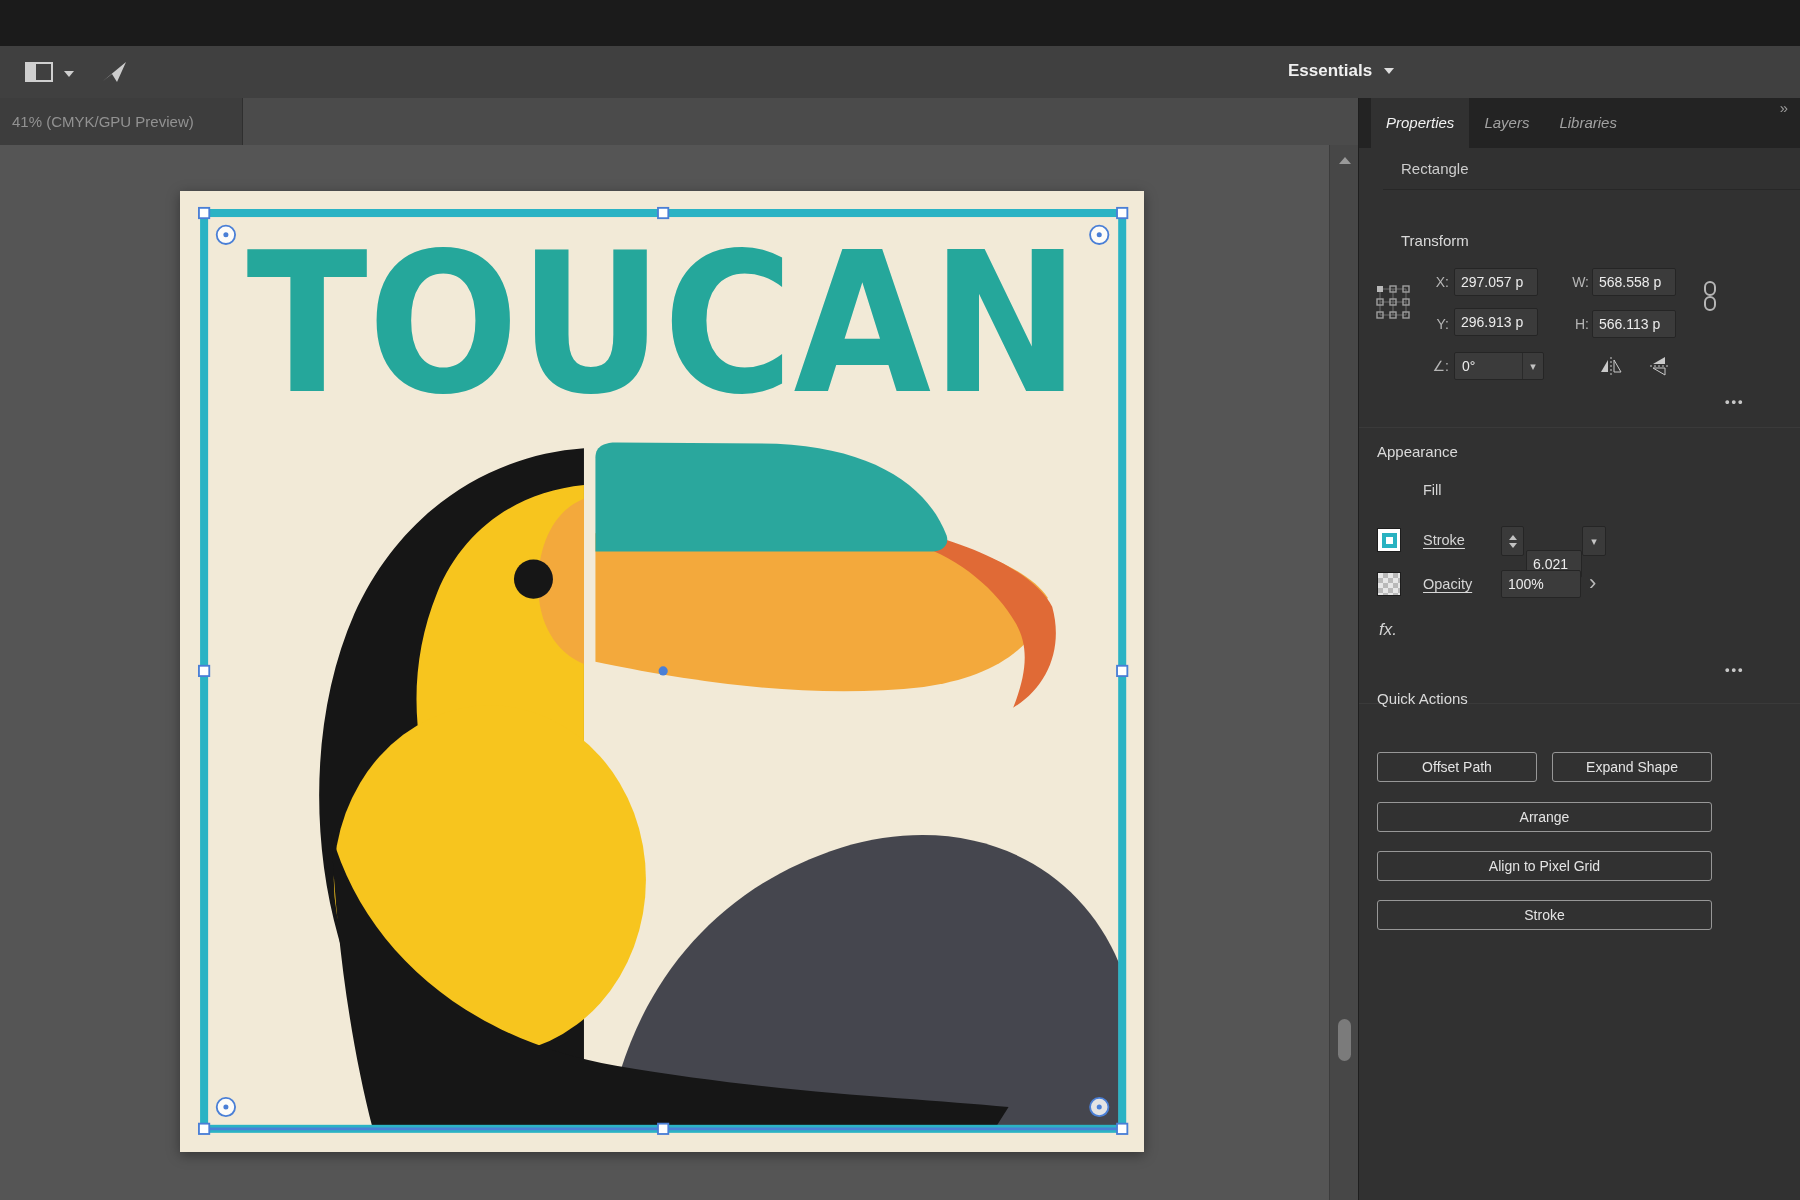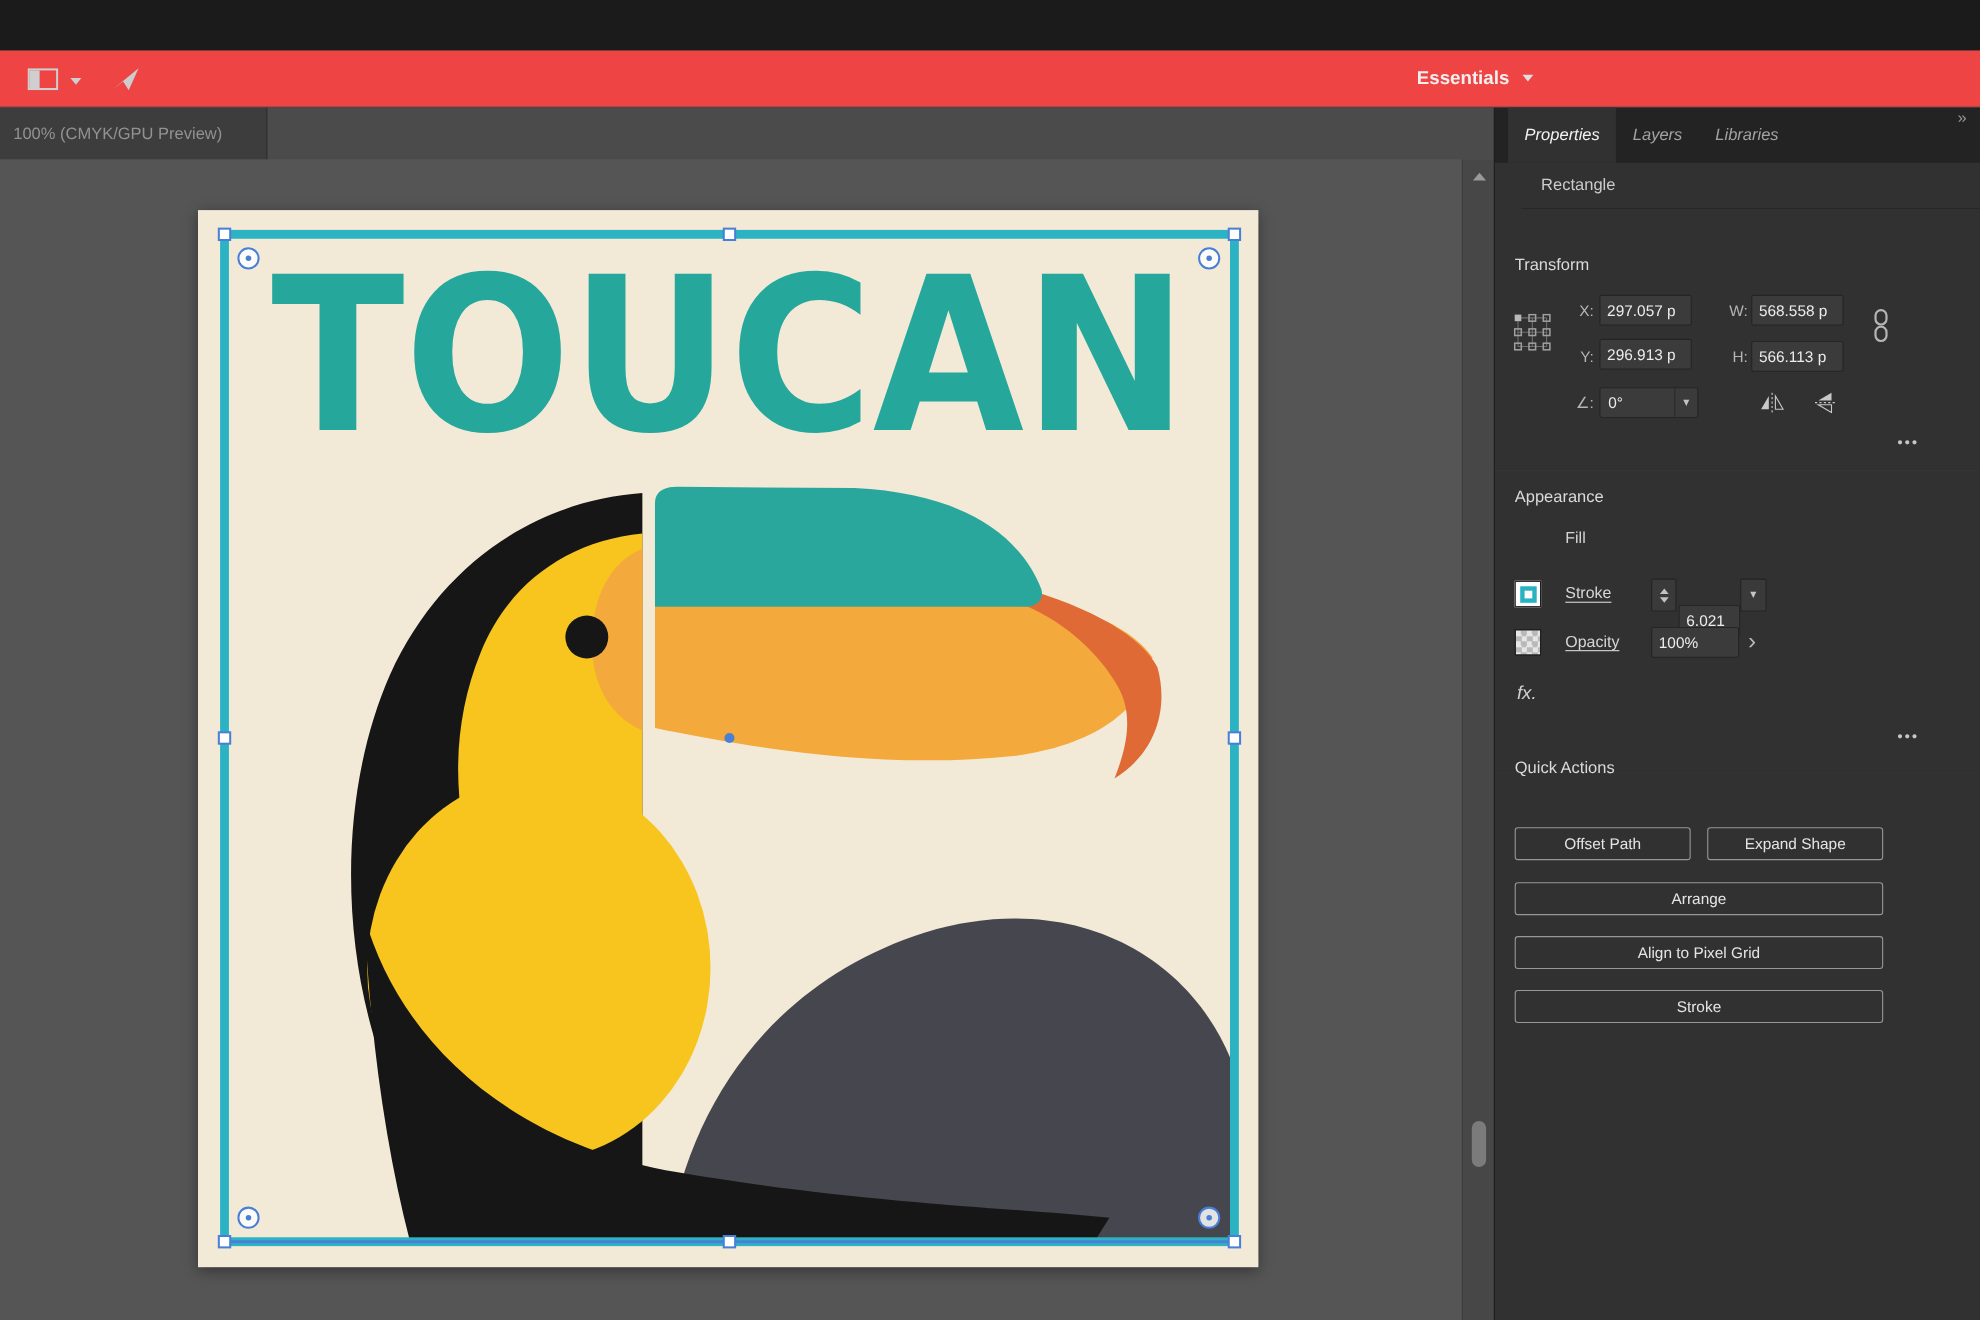--- a/index.html
+++ b/index.html
@@ -3,21 +3,21 @@
 <meta charset="utf-8">
 <style>
   * { box-sizing: border-box; margin: 0; padding: 0; }
   html,body { width:1800px; height:1200px; overflow:hidden; }
   body { position:relative; background:#565656; font-family:"Liberation Sans", sans-serif; }
 
   .abs { position:absolute; }
 
   
   .topbar { left:0; top:0; width:1800px; height:46px; background:#1b1b1b; }
-  .appbar { left:0; top:46px; width:1800px; height:52px; background:#ef4444; border-bottom:1px solid #404040; }
+  .appbar { left:0; top:46px; width:1800px; height:52px; background:#404040; border-bottom:1px solid #404040; }
 
   .ws-icon { left:25px; top:16px; }
   .ws-caret { left:64px; top:25px; width:0; height:0; border-left:5px solid transparent; border-right:5px solid transparent; border-top:6px solid #cfcfcf; }
   .ai-logo { left:102px; top:14px; }
 
   .workspace-switch { left:1288px; top:15px; display:flex; align-items:center; gap:12px; cursor:default; }
   .workspace-label { color:#f0f0f0; font-size:17px; font-weight:bold; }
   .workspace-caret { width:0; height:0; border-left:5px solid transparent; border-right:5px solid transparent; border-top:6px solid #dedede; }
 
   .search-box { left:1451px; top:53px; width:307px; height:34px; background:#4a4a4a; border:1px solid #6b6b6b; border-radius:2px; display:flex; align-items:center; padding:0 9px; gap:8px; }
@@ -115,21 +115,21 @@
         <circle cx="7" cy="7" r="5" fill="none" stroke="#a8a8a8" stroke-width="2"></circle>
         <line x1="11" y1="11" x2="15" y2="16" stroke="#a8a8a8" stroke-width="2"></line>
         <polygon points="16,6 22,6 19,10" fill="#a8a8a8"></polygon>
       </svg>
     </span>
     <span class="search-placeholder">Search Adobe Stock</span>
   </div>
 </div>
 
 <div class="abs tabstrip">
-  <div class="abs doctab">100% (CMYK/GPU Preview)</div>
+  <div class="abs doctab">41% (CMYK/GPU Preview)</div>
 </div>
 
 <div class="abs canvas">
 
   <div class="abs artboard">
     <svg viewBox="0 0 840 837">
 
       <text x="421" y="174" text-anchor="middle" font-family="DejaVu Sans, sans-serif" font-size="170" font-weight="bold" textLength="726" lengthAdjust="spacingAndGlyphs" fill="#25a79b">TOUCAN</text>
 
       <path d="M 372,818 C 390,700 462,608 576,572 C 688,538 782,586 818,672 L 818,818 Z" fill="#45464e"></path>
@@ -185,21 +185,21 @@
 
   <div class="panel-tabs">
     <div class="panel-tab active">Properties</div>
     <div class="panel-tab">Layers</div>
     <div class="panel-tab">Libraries</div>
   </div>
   <div class="abs panel-expand">»</div>
 
   <div class="abs panel-header">Rectangle</div>
 
-  <div class="abs sec-title" style="top:134px;">Transform</div>
+  <div class="abs sec-title" style="top:134px;margin-left:24px;">Transform</div>
 
   <div class="abs" style="left:17px; top:187px;">
     <svg width="34" height="34" viewBox="0 0 34 34">
       <line x1="4" y1="4" x2="30" y2="4" stroke="#6f6f6f"></line>
         <line x1="4" y1="17" x2="30" y2="17" stroke="#6f6f6f"></line>
         <line x1="4" y1="30" x2="30" y2="30" stroke="#6f6f6f"></line>
       <line x1="4" y1="4" x2="4" y2="30" stroke="#6f6f6f"></line>
         <line x1="17" y1="4" x2="17" y2="30" stroke="#6f6f6f"></line>
         <line x1="30" y1="4" x2="30" y2="30" stroke="#6f6f6f"></line>
       <rect x="1" y="1" width="6" height="6" fill="#b9b9b9"></rect>

